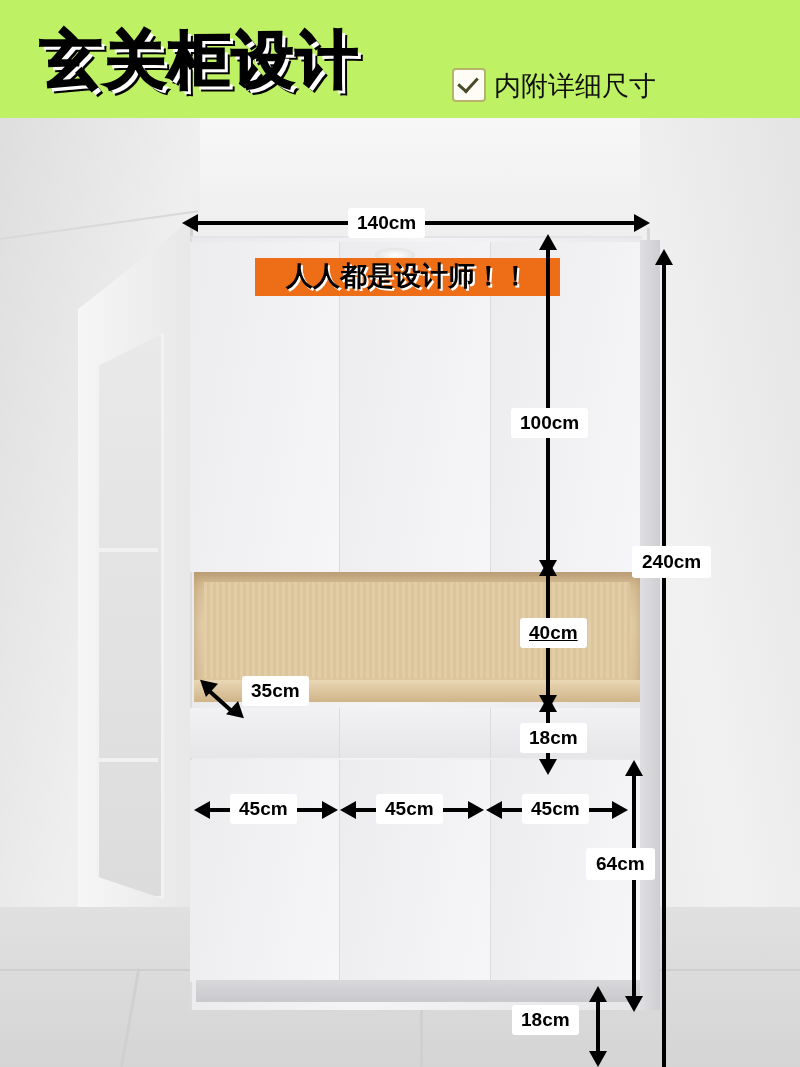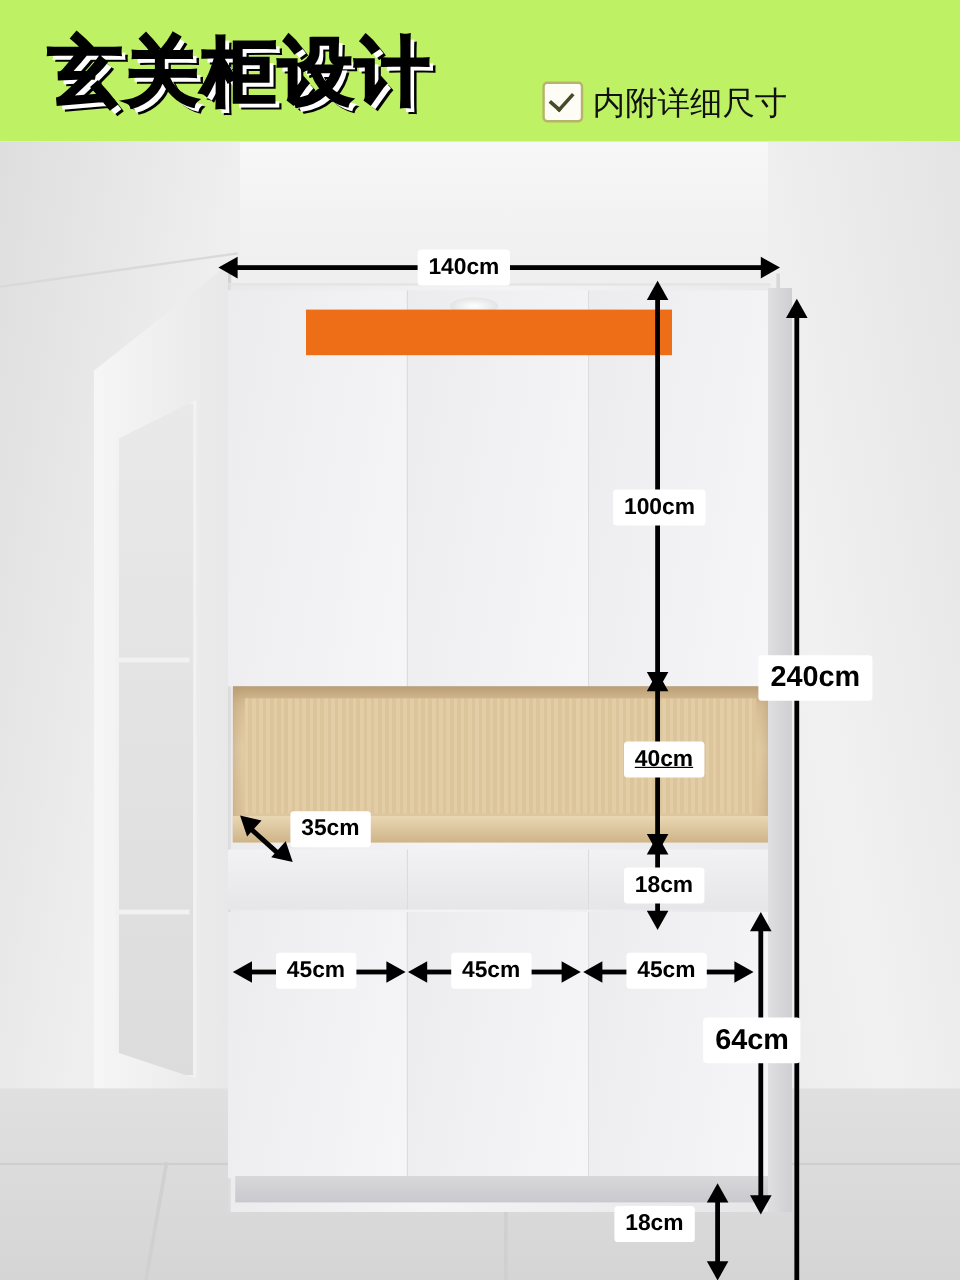--- a/index.html
+++ b/index.html
@@ -243,21 +243,21 @@
     background: #ffffff;
     color: #000000;
     font-size: 19px;
     font-weight: bold;
     padding: 4px 9px;
     border-radius: 3px;
     white-space: nowrap;
     font-family: "Liberation Sans", sans-serif;
     z-index: 6;
   }
-  .dim-label.big { font-size: 24px; padding: 5px 10px; }
+  .dim-label.big { font-size: 19px; padding: 5px 10px; }
   .line-h {
     position: absolute;
     height: 4px;
     background: #000;
     z-index: 4;
   }
   .line-v {
     position: absolute;
     width: 4px;
     background: #000;
@@ -333,20 +333,21 @@
   </div>
 
   <div class="lower">
     <div class="lower-door"></div>
     <div class="lower-door"></div>
     <div class="lower-door"></div>
   </div>
   <div class="toe-kick"></div>
 
   <div class="banner"></div>
+  <div class="banner-text">人人都是设计师！！</div>
 
   <div class="line-h" style="left:196px; top:103px; width:440px;"></div>
   <div class="arr arr-l" style="left:182px; top:96px;"></div>
   <div class="arr arr-r" style="left:634px; top:96px;"></div>
   <div class="dim-label" style="left:348px; top:90px;">140cm</div>
 
   <div class="line-v" style="left:546px; top:130px; height:320px;"></div>
   <div class="arr arr-u" style="left:539px; top:116px;"></div>
   <div class="arr arr-d" style="left:539px; top:442px;"></div>
   <div class="dim-label" style="left:511px; top:290px;">100cm</div>

